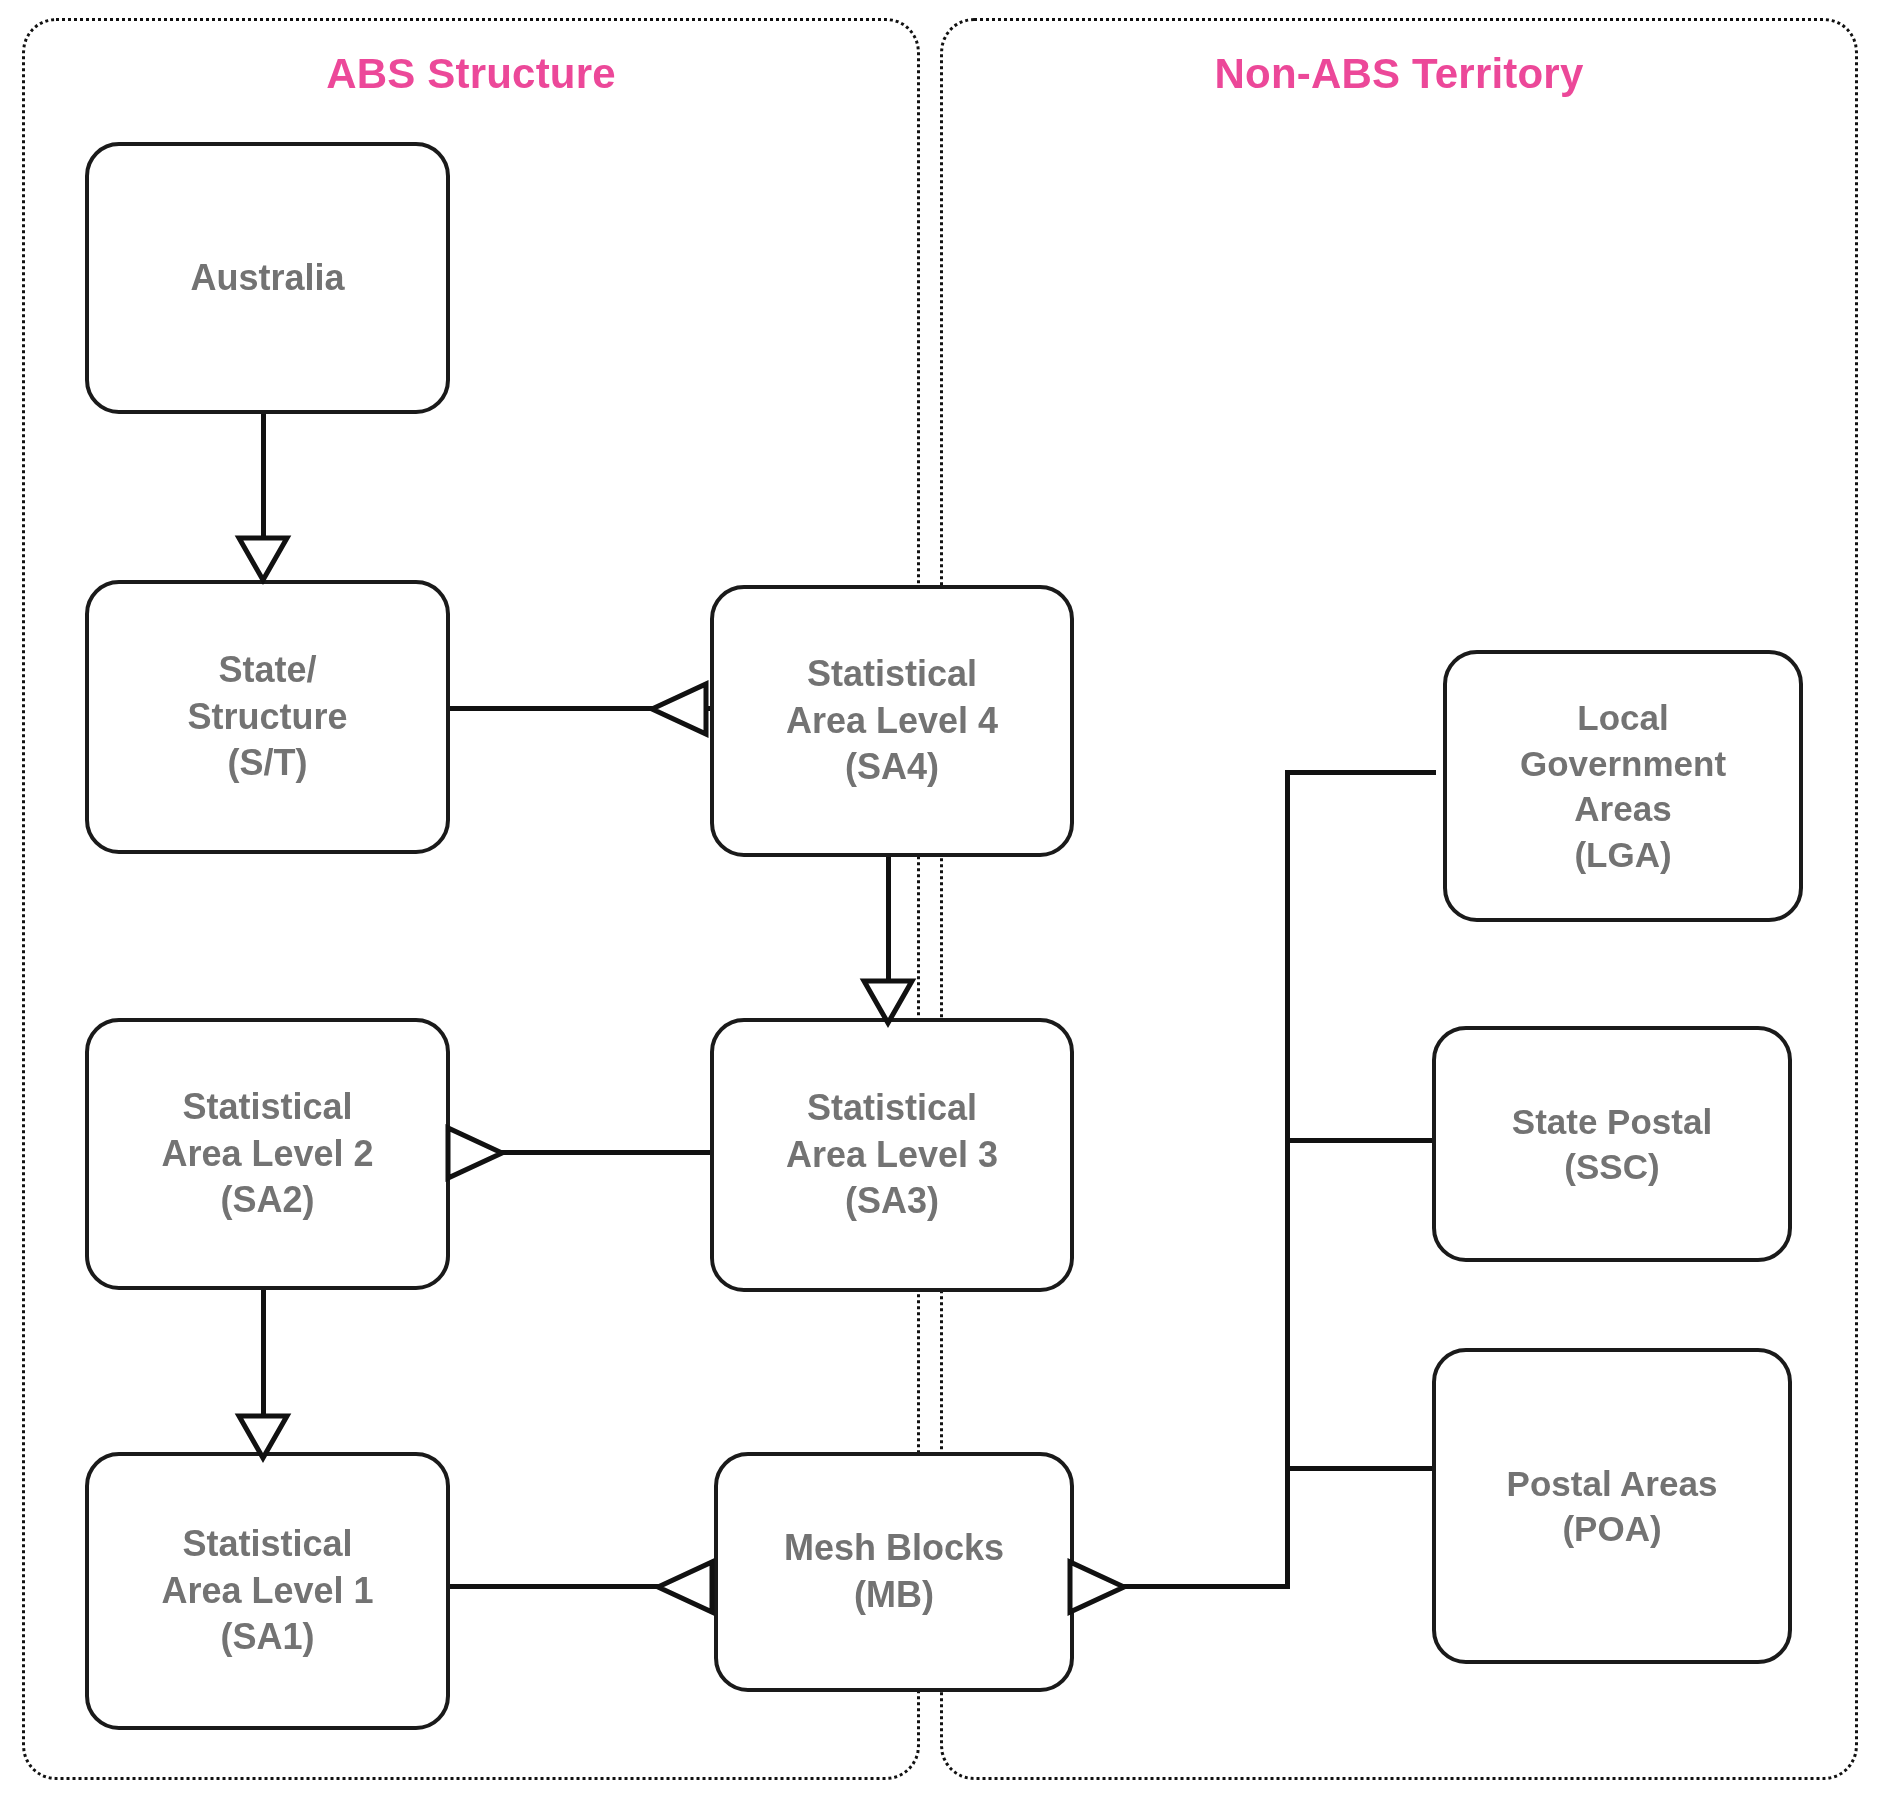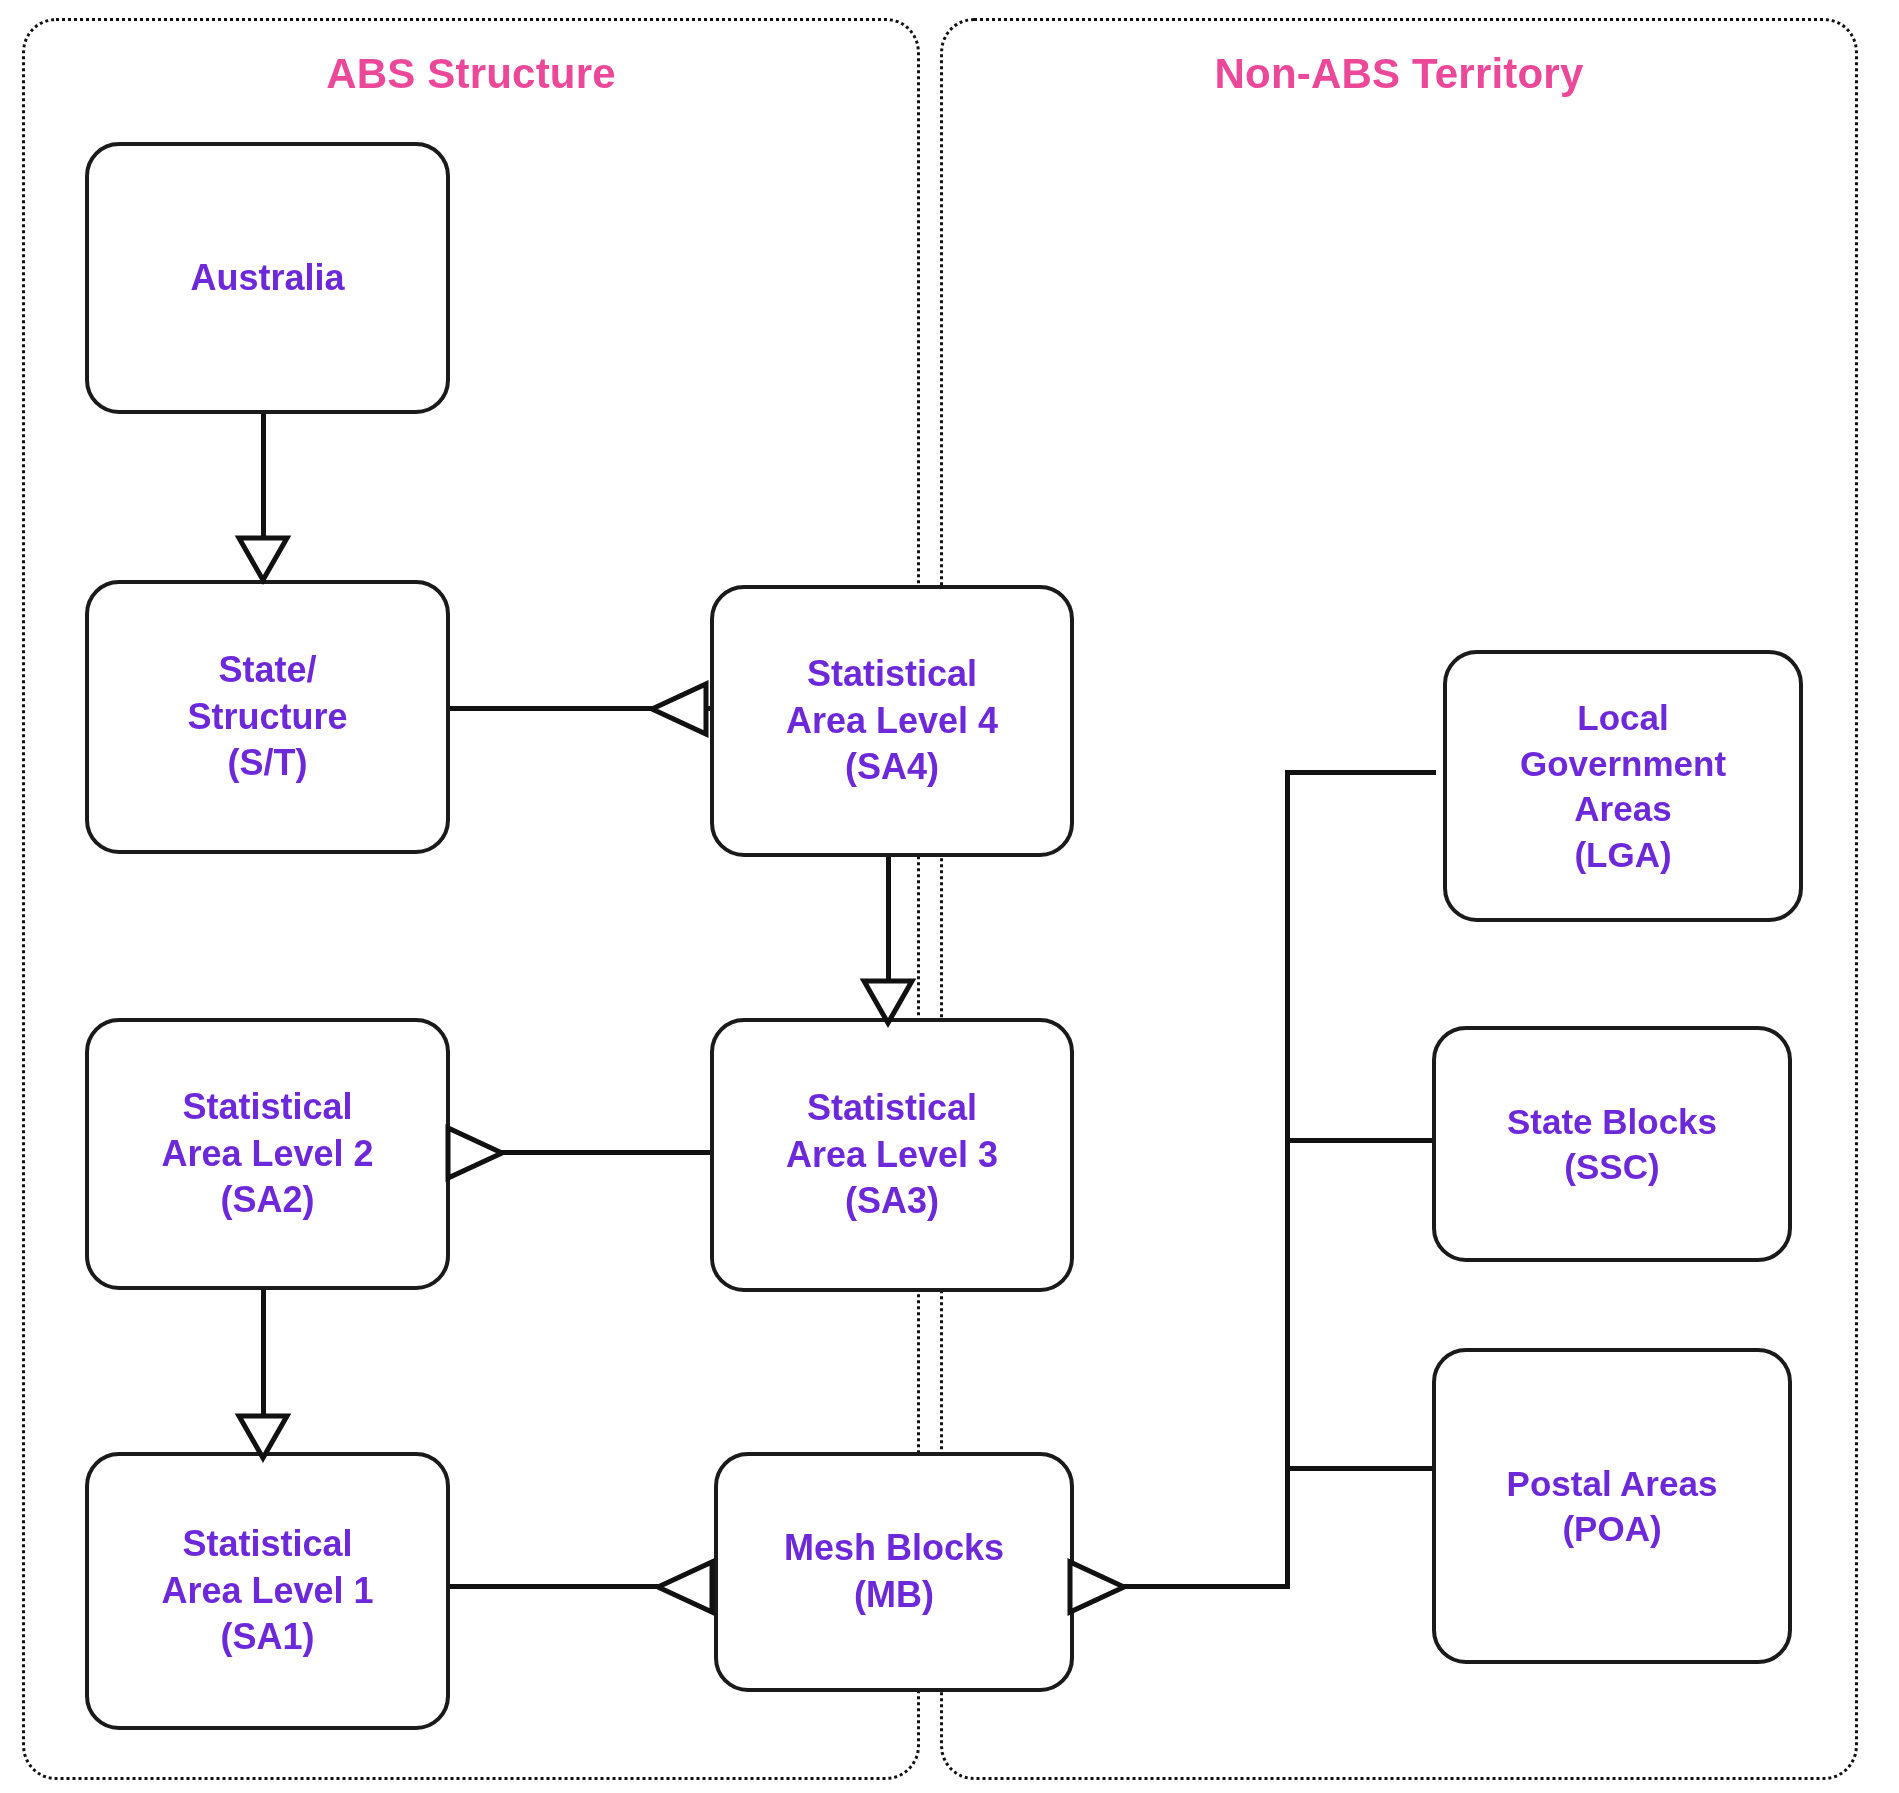--- a/index.html
+++ b/index.html
@@ -27,21 +27,21 @@
     position:absolute;
     box-sizing:border-box;
     border:4px solid #1a1a1a;
     border-radius:34px;
     background:#ffffff;
     display:flex;
     align-items:center;
     justify-content:center;
     text-align:center;
     font-weight:bold;
-    color:#6d28d9;
+    color:#737373;
     line-height:1.30;
     padding:20px 10px;
     z-index:3;
   }
   .node span{display:block;white-space:pre-line;}
 
   .edge{position:absolute;background:#111;z-index:2;}
   .edge.h{height:5px;}
   .edge.v{width:5px;}
 
@@ -157,21 +157,21 @@
   </div>
 
   <div class="node" style="left:1432px; top:650px; width:360px; height:272px; font-size:35px;margin-left:11px;">
     <span>Local
 Government
 Areas
 (LGA)</span>
   </div>
 
   <div class="node" style="left:1432px; top:1026px; width:360px; height:236px; font-size:35px;">
-    <span>State Blocks
+    <span>State Postal
 (SSC)</span>
   </div>
 
   <div class="node" style="left:1432px; top:1348px; width:360px; height:316px; font-size:35px;">
     <span>Postal Areas
 (POA)</span>
   </div>
 
 </div>
 

